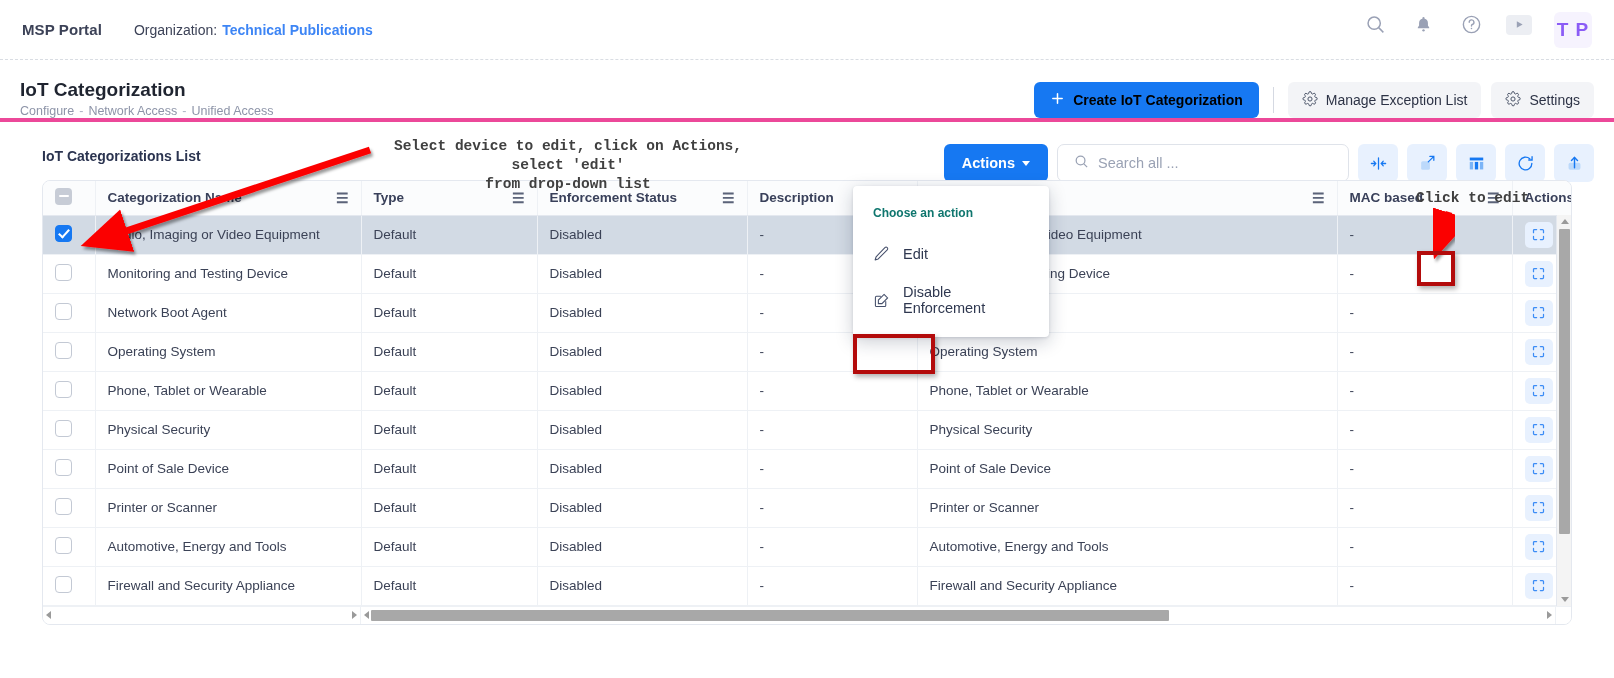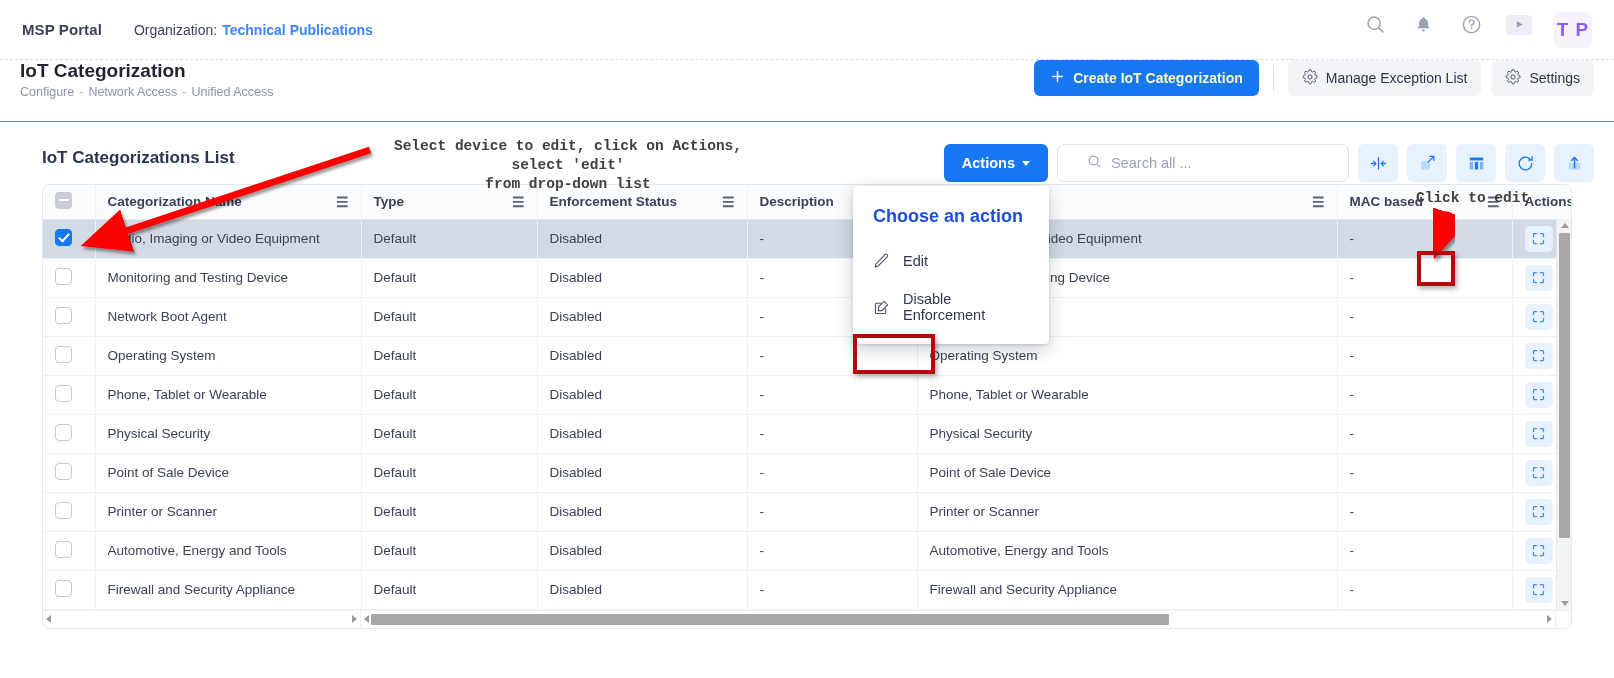--- a/index.html
+++ b/index.html
@@ -27,57 +27,57 @@
   .ticon { width: 26px; height: 26px; display: flex; align-items: center; justify-content: center; color: #9aa1b5; cursor: pointer; }
   .play-box { width: 28px; height: 20px; background: #eceef3; border-radius: 4px; display: flex; align-items: center; justify-content: center; }
   .avatar {
     width: 38px; height: 36px; border-radius: 6px; background: #f6f3fe;
     display: flex; align-items: center; justify-content: center;
     color: #8b5cf6; font-size: 19px; font-weight: 600; letter-spacing: 1px;
   }
 
   
   .pagehead {
-    height: 62px; display: flex; align-items: flex-start; padding: 0 20px;
-    border-bottom: 1px solid #ec4899; background: #fff;
+    height: 62px; display: flex; align-items: flex-end; padding: 0 20px;
+    border-bottom: 4px solid #ec4899; background: #fff;
   }
   .ph-left { display:flex; flex-direction: column; justify-content: center; }
   .ph-title { font-size: 19px; font-weight: 600; color: #1f2430; line-height: 22px; }
   .breadcrumb { font-size: 12.5px; color: #8d94a8; margin-top: 3px; display: flex; gap: 5px; }
   .breadcrumb .sep { color: #aeb4c4; }
   .ph-right { margin-left: auto; display: flex; align-items: center; gap: 10px; }
   .btn-primary {
-    background: #1678f2; color: #fef9c3; border: none; border-radius: 6px;
+    background: #1678f2; color: #000000; border: none; border-radius: 6px;
     height: 36px; padding: 0 16px; font-size: 14px; font-weight: 600;
     display: flex; align-items: center; gap: 8px; cursor: pointer;
     font-family: "Liberation Sans", sans-serif;
   }
   .vdiv { width: 1px; height: 26px; background: #d5d9e2; margin: 0 4px; }
   .btn-ghost {
     background: #f3f4f7; color: #2d3346; border: none; border-radius: 6px;
     height: 36px; padding: 0 14px; font-size: 14px; font-weight: 500;
     display: flex; align-items: center; gap: 8px; cursor: pointer;
     font-family: "Liberation Sans", sans-serif;
   }
 
   
   .content { padding: 0 20px; background: #fff; position: relative; }
-  .card-title { font-size: 17px; font-weight: 700; color: #2b3450; padding: 26px 6px 0 22px; }
+  .card-title { font-size: 14px; font-weight: 700; color: #2b3450; padding: 26px 6px 0 22px; }
 
   .toolbar-row { position: absolute; right: 20px; top: 22px; display: flex; align-items: center; gap: 9px; }
   .btn-actions {
     background: #1678f2; color: #fff; border: none; border-radius: 6px;
     height: 38px; padding: 0 18px; font-size: 14.5px; font-weight: 700;
     display: flex; align-items: center; gap: 7px; cursor: pointer;
     font-family: "Liberation Sans", sans-serif;
   }
   .caret { width:0;height:0;border-left:4.5px solid transparent;border-right:4.5px solid transparent;border-top:5px solid #fff; }
   .searchbox {
     width: 292px; height: 38px; border: 1px solid #dfe3ea; border-radius: 7px;
-    display: flex; align-items: center; gap: 9px; padding: 0 29px; background: #fff;
+    display: flex; align-items: center; gap: 9px; padding: 0 16px; background: #fff;
   }
   .searchbox input {
     border: none; outline: none; font-size: 14.5px; color: #4a5268; width: 100%;
     font-family: "Liberation Sans", sans-serif; background: transparent;
   }
   .searchbox input::placeholder { color: #9aa2b4; }
   .tool-btn {
     width: 40px; height: 38px; border-radius: 6px; background: #e8f1fe;
     display: flex; align-items: center; justify-content: center; cursor: pointer;
     color: #1678f2; border: none;
@@ -161,21 +161,21 @@
   .hs .track { position:absolute; left:10px; right:10px; top:3px; height:11px; }
   .hs .thumb2 { height:11px; background:#a8a8a8; border-radius:1px; }
 
   
   .menu {
     position: absolute; left: 853px; top: 186px; width: 196px;
     background: #fff; border-radius: 4px;
     box-shadow: 0 5px 18px rgba(20,30,60,.22), 0 1px 3px rgba(20,30,60,.14);
     z-index: 40; padding: 6px 0 10px 0;
   }
-  .menu-head { font-size: 18px; font-weight: 600; color: #1d4ed8; padding: 14px 20px 14px 20px; }
+  .menu-head { font-size: 12px; font-weight: 600; color: #0f766e; padding: 14px 20px 14px 20px; }
   .menu-item {
     display: flex; align-items: center; gap: 13px; padding: 11px 20px;
     font-size: 14.5px; color: #2f3850; cursor: pointer;
   }
   .menu-item .mi-icon { color: #46506b; display: flex; }
 
   
   .anno-text {
     position: absolute; color: #404040; font-weight: 700; z-index: 60;
     font-family: Liberation Mono, monospace;

